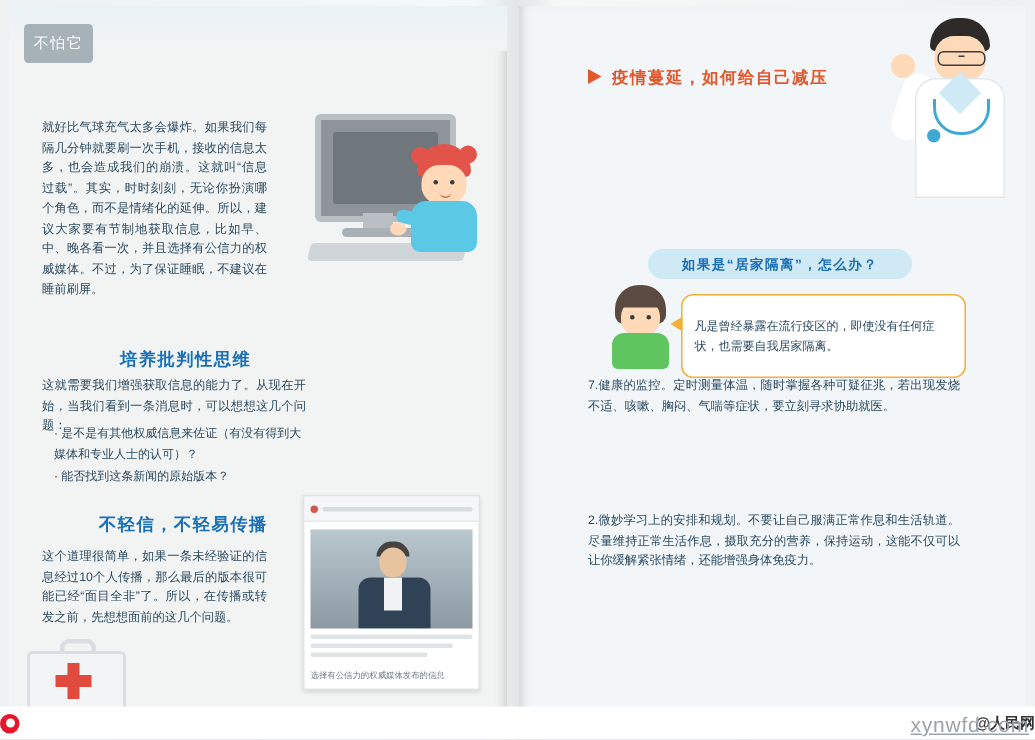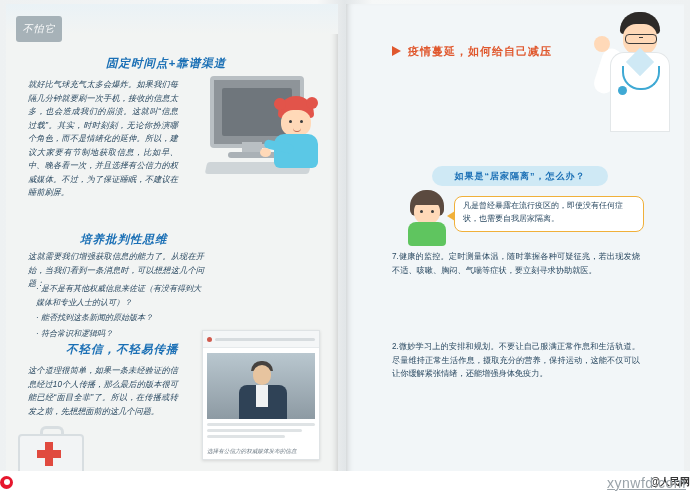--- a/index.html
+++ b/index.html
@@ -12,21 +12,20 @@
   }
   .page{
     position:absolute;left:0;top:0;width:690px;height:493px;
     background:linear-gradient(90deg,#eef1f2 0%,#f7f8f8 46%,#e2e6e8 50%,#f6f8f8 54%,#eef1f2 100%);
   }
   
   .left{
     position:absolute;left:6px;top:4px;width:332px;height:482px;
     background:#f2f4f3;
     box-shadow:inset -6px 0 10px -8px rgba(0,0,0,.35);
-    font-style:italic;
   }
   .left-bg-top{
     position:absolute;left:0;top:0;width:100%;height:30px;
     background:linear-gradient(180deg,#eaf2f6,#f2f4f3);
   }
   .corner-tag{
     position:absolute;left:10px;top:12px;width:46px;height:26px;
     background:#9aa7ae;border-radius:3px;color:#fff;font-size:10px;
     display:flex;align-items:center;justify-content:center;letter-spacing:1px;
     opacity:.85;
@@ -97,21 +96,21 @@
   .r-title-mark{position:absolute;left:46px;top:42px;width:0;height:0;border-left:9px solid #e0582e;border-top:5px solid transparent;border-bottom:5px solid transparent;}
   .r-p1{position:absolute;left:46px;top:74px;width:200px;color:#2b4a62;font-size:8.2px;line-height:13.5px;text-align:justify;}
   .r-banner{
     position:absolute;left:86px;top:162px;width:176px;height:20px;
     background:#cfe9f5;border-radius:10px;color:#1a6fb5;font-weight:bold;
     font-size:9px;display:flex;align-items:center;justify-content:center;letter-spacing:1px;
   }
   .bubble{
     position:absolute;left:108px;top:192px;width:190px;min-height:36px;
     background:#fff;border:1.5px solid #f0b03a;border-radius:8px;
-    color:#2b4a62;font-size:8px;line-height:13px;padding:2px 8px;box-sizing:border-box;
+    color:#2b4a62;font-size:8px;line-height:13px;padding:14px 8px;box-sizing:border-box;
   }
   .bubble:before{content:"";position:absolute;left:-8px;top:14px;width:0;height:0;border-right:8px solid #f0b03a;border-top:5px solid transparent;border-bottom:5px solid transparent;}
   .girl{position:absolute;left:58px;top:186px;width:48px;height:56px;}
   .girl-hair{position:absolute;left:6px;top:0;width:34px;height:26px;background:#5b4a3f;border-radius:16px 16px 6px 6px;}
   .girl-face{position:absolute;left:10px;top:10px;width:26px;height:24px;background:#ffd9b8;border-radius:11px;}
   .girl-bang{position:absolute;left:8px;top:6px;width:30px;height:9px;background:#5b4a3f;border-radius:12px 12px 0 0;}
   .girl-eye{position:absolute;top:20px;width:3px;height:3px;background:#3b3b3b;border-radius:50%;}
   .girl-eye.l{left:16px;} .girl-eye.r{left:27px;}
   .girl-body{position:absolute;left:4px;top:32px;width:38px;height:24px;background:#5fc55f;border-radius:8px 8px 4px 4px;}
   .r-p2{position:absolute;left:46px;top:246px;width:248px;color:#2b4a62;font-size:8.2px;line-height:13.5px;text-align:justify;}
@@ -141,21 +140,20 @@
 </head>
 <body>
 
 <div class="page">
 
   <div class="left">
     <div class="left-bg-top"></div>
 
     <div class="corner-tag">不怕它</div>
 
-    <div class="sec-title h1">固定时间点+靠谱渠道</div>
 
     <div class="body-text p1">就好比气球充气太多会爆炸。如果我们每隔几分钟就要刷一次手机，接收的信息太多，也会造成我们的崩溃。这就叫“信息过载”。其实，时时刻刻，无论你扮演哪个角色，而不是情绪化的延伸。所以，建议大家要有节制地获取信息，比如早、中、晚各看一次，并且选择有公信力的权威媒体。不过，为了保证睡眠，不建议在睡前刷屏。</div>
 
     <div class="monitor">
       <div class="mon-screen"></div>
       <div class="mon-stand"></div>
       <div class="mon-base"></div>
       <div class="keyboard"></div>
     </div>
 
@@ -170,21 +168,20 @@
       <div class="boy-arm"></div>
       <div class="boy-hand"></div>
     </div>
 
     <div class="sec-title h2">培养批判性思维</div>
     <div class="body-text p2">这就需要我们增强获取信息的能力了。从现在开始，当我们看到一条消息时，可以想想这几个问题：</div>
 
     <div class="bullets">
       <div>· 是不是有其他权威信息来佐证（有没有得到大媒体和专业人士的认可）？</div>
       <div>· 能否找到这条新闻的原始版本？</div>
-      <div>· 符合常识和逻辑吗？</div>
     </div>
 
     <div class="h3">不轻信，不轻易传播</div>
     <div class="body-text p3">这个道理很简单，如果一条未经验证的信息经过10个人传播，那么最后的版本很可能已经“面目全非”了。所以，在传播或转发之前，先想想面前的这几个问题。</div>
 
     <div class="newscard">
       <div class="nc-head">
         <div class="nc-dot"></div>
         <div class="nc-line"></div>
       </div>

